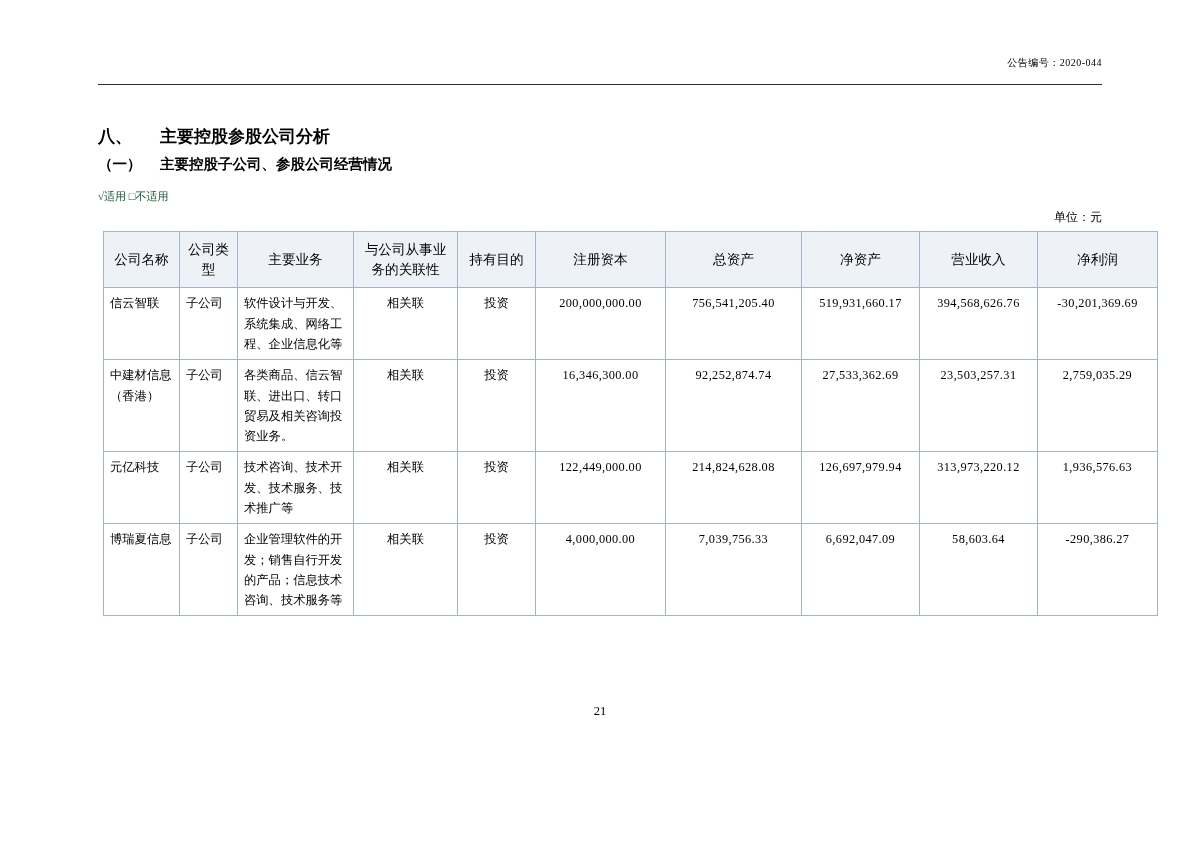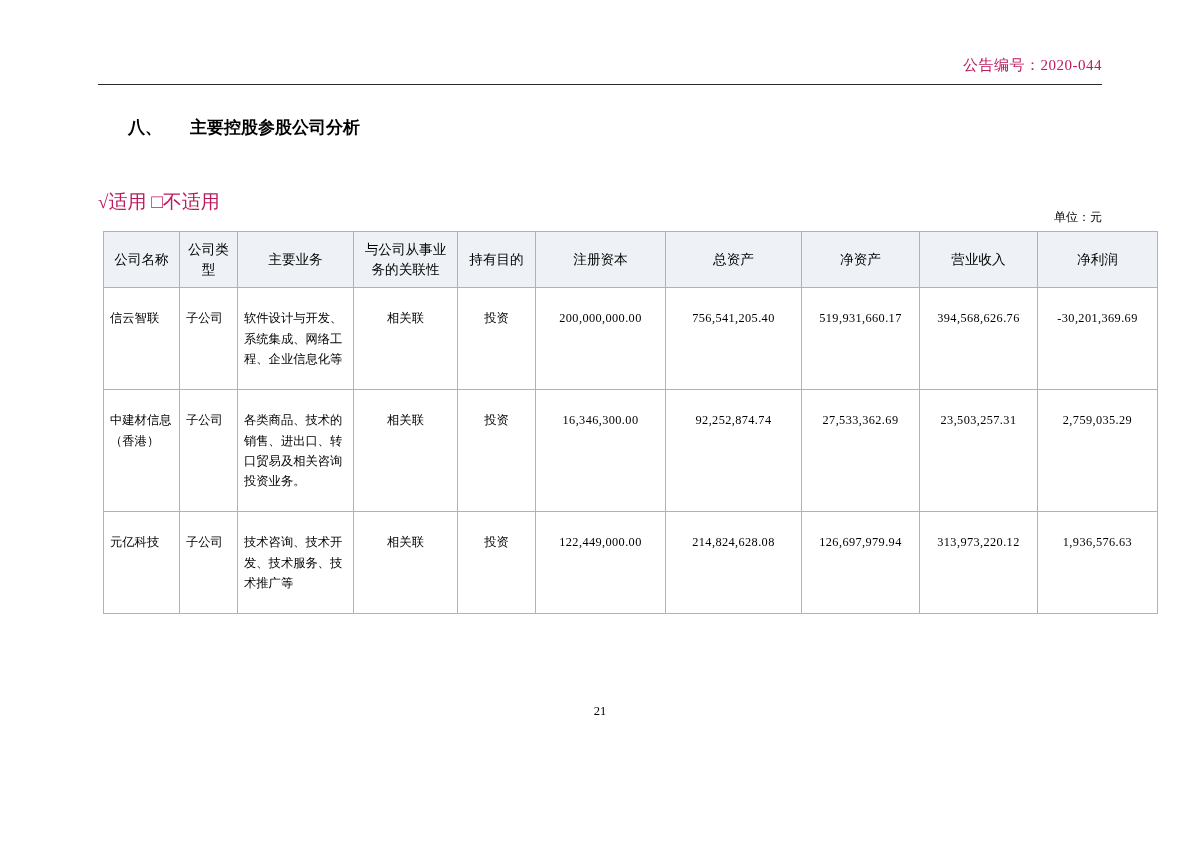--- a/index.html
+++ b/index.html
@@ -28,63 +28,62 @@
     width: 1200px;
     height: 848px;
     background: #ffffff;
     box-shadow: 0 0 0 1px #e2e2e2;
   }
   
   .header-code {
     position: absolute;
     right: 98px;
     top: 56px;
-    font-size: 15px;
-    color: #be185d;
+    font-size: 10px;
+    color: #000000;
     letter-spacing: 0.5px;
     white-space: nowrap;
   }
   .header-rule {
     position: absolute;
     left: 98px;
     top: 84px;
     width: 1004px;
     height: 1px;
     background: #2b2b2b;
   }
   
   .h-section {
     position: absolute;
     left: 98px;
-    top: 116px;
+    top: 125px;
     font-size: 17px;
     font-weight: bold;
     color: #000;
     font-family: Liberation Serif, serif;
     white-space: nowrap;
-    margin-left: 30px;
   }
   .h-section .num { display: inline-block; width: 62px; }
   .h-sub {
     position: absolute;
     left: 98px;
     top: 155px;
     font-size: 14.5px;
     font-weight: bold;
     color: #000;
     font-family: "Liberation Sans", "DejaVu Sans", sans-serif;
     white-space: nowrap;
   }
   .h-sub .num { display: inline-block; width: 62px; }
   .applicable {
     position: absolute;
     left: 98px;
     top: 189px;
-    font-size: 19px;
-    color: #be185d;
+    font-size: 11px;
+    color: #14532d;
     white-space: nowrap;
   }
   .unit {
     position: absolute;
     right: 98px;
     top: 209px;
     font-size: 12px;
     color: #000;
     white-space: nowrap;
   }
@@ -94,21 +93,21 @@
     left: 103px;
     top: 231px;
     width: 994px;
     border-collapse: collapse;
     table-layout: fixed;
     background: #fff;
   }
   table.fin th, table.fin td {
     border: 1px solid #9fb6cd;
     vertical-align: top;
-    padding: 20px 6px;
+    padding: 5px 6px;
     font-size: 12.3px;
     color: #000;
     line-height: 1.65;
   }
   table.fin thead th {
     background: #eef2f6;
     text-align: center;
     vertical-align: middle;
     font-weight: normal;
     font-size: 13.6px;
@@ -140,20 +139,23 @@
 <div class="page">
   <div class="sheet">
 
     <div class="header-code">公告编号：2020-044</div>
     <div class="header-rule"></div>
 
     <div class="h-section">
       <span class="num">八、</span><span>主要控股参股公司分析</span>
     </div>
 
+    <div class="h-sub">
+      <span class="num">（一）</span><span>主要控股子公司、参股公司经营情况</span>
+    </div>
 
     <div class="applicable">√适用  □不适用</div>
 
     <div class="unit">单位：元</div>
 
     <table class="fin">
       <colgroup>
         <col style="width:76px">
         <col style="width:58px">
         <col style="width:116px">
@@ -188,39 +190,51 @@
           <td class="c-purp">投资</td>
           <td class="num">200,000,000.00</td>
           <td class="num">756,541,205.40</td>
           <td class="num">519,931,660.17</td>
           <td class="num">394,568,626.76</td>
           <td class="num">-30,201,369.69</td>
         </tr>
         <tr>
           <td class="c-name">中建材信息（香港）</td>
           <td class="c-type">子公司</td>
-          <td class="c-biz">各类商品、技术的销售、进出口、转口贸易及相关咨询投资业务。</td>
+          <td class="c-biz">各类商品、信云智联、进出口、转口贸易及相关咨询投资业务。</td>
           <td class="c-rel">相关联</td>
           <td class="c-purp">投资</td>
           <td class="num">16,346,300.00</td>
           <td class="num">92,252,874.74</td>
           <td class="num">27,533,362.69</td>
           <td class="num">23,503,257.31</td>
           <td class="num">2,759,035.29</td>
         </tr>
         <tr>
           <td class="c-name">元亿科技</td>
           <td class="c-type">子公司</td>
           <td class="c-biz">技术咨询、技术开发、技术服务、技术推广等</td>
           <td class="c-rel">相关联</td>
           <td class="c-purp">投资</td>
           <td class="num">122,449,000.00</td>
           <td class="num">214,824,628.08</td>
           <td class="num">126,697,979.94</td>
           <td class="num">313,973,220.12</td>
           <td class="num">1,936,576.63</td>
         </tr>
+        <tr>
+          <td class="c-name pad-b">博瑞夏信息</td>
+          <td class="c-type">子公司</td>
+          <td class="c-biz">企业管理软件的开发；销售自行开发的产品；信息技术咨询、技术服务等</td>
+          <td class="c-rel">相关联</td>
+          <td class="c-purp">投资</td>
+          <td class="num">4,000,000.00</td>
+          <td class="num">7,039,756.33</td>
+          <td class="num">6,692,047.09</td>
+          <td class="num">58,603.64</td>
+          <td class="num">-290,386.27</td>
+        </tr>
       </tbody>
     </table>
 
     <div class="page-num">21</div>
   </div>
 </div>
 
 </body></html>

